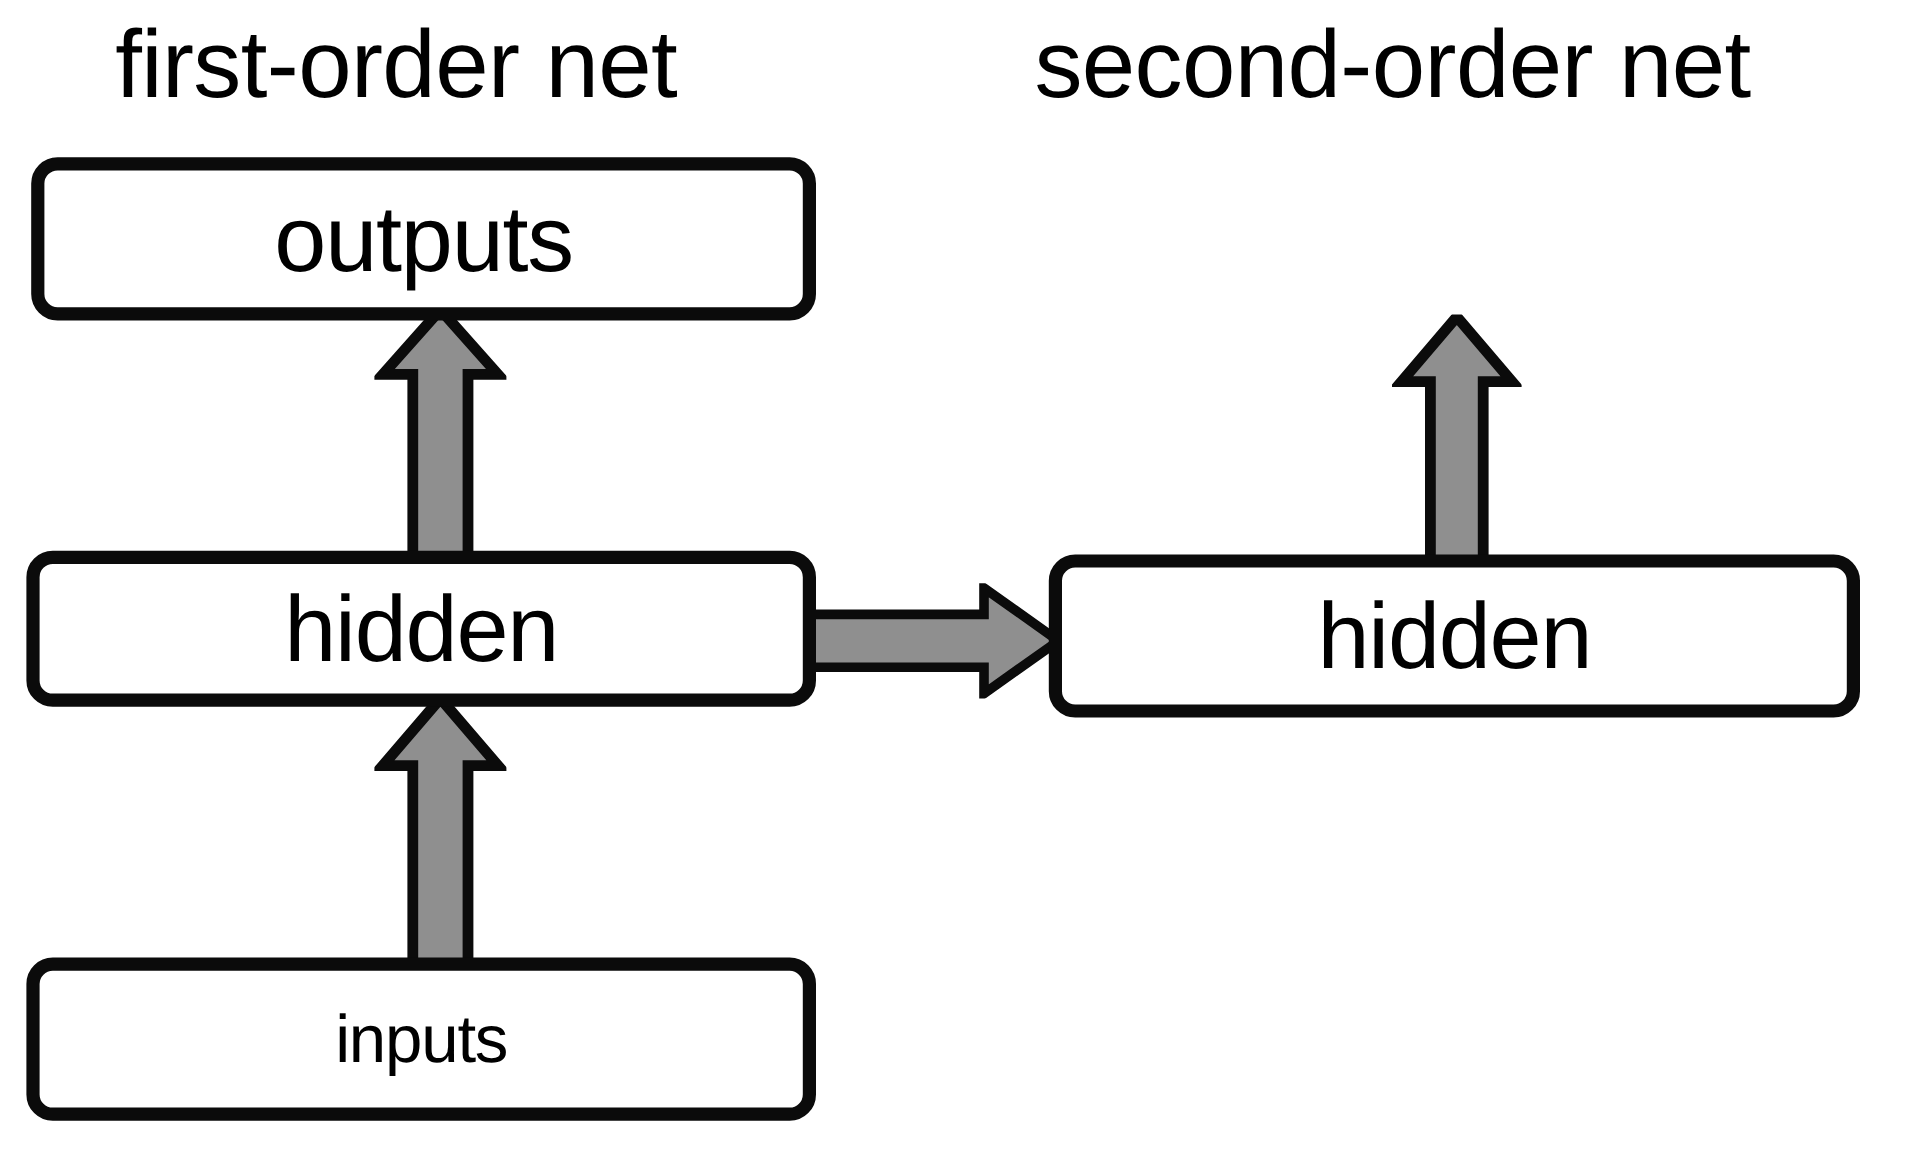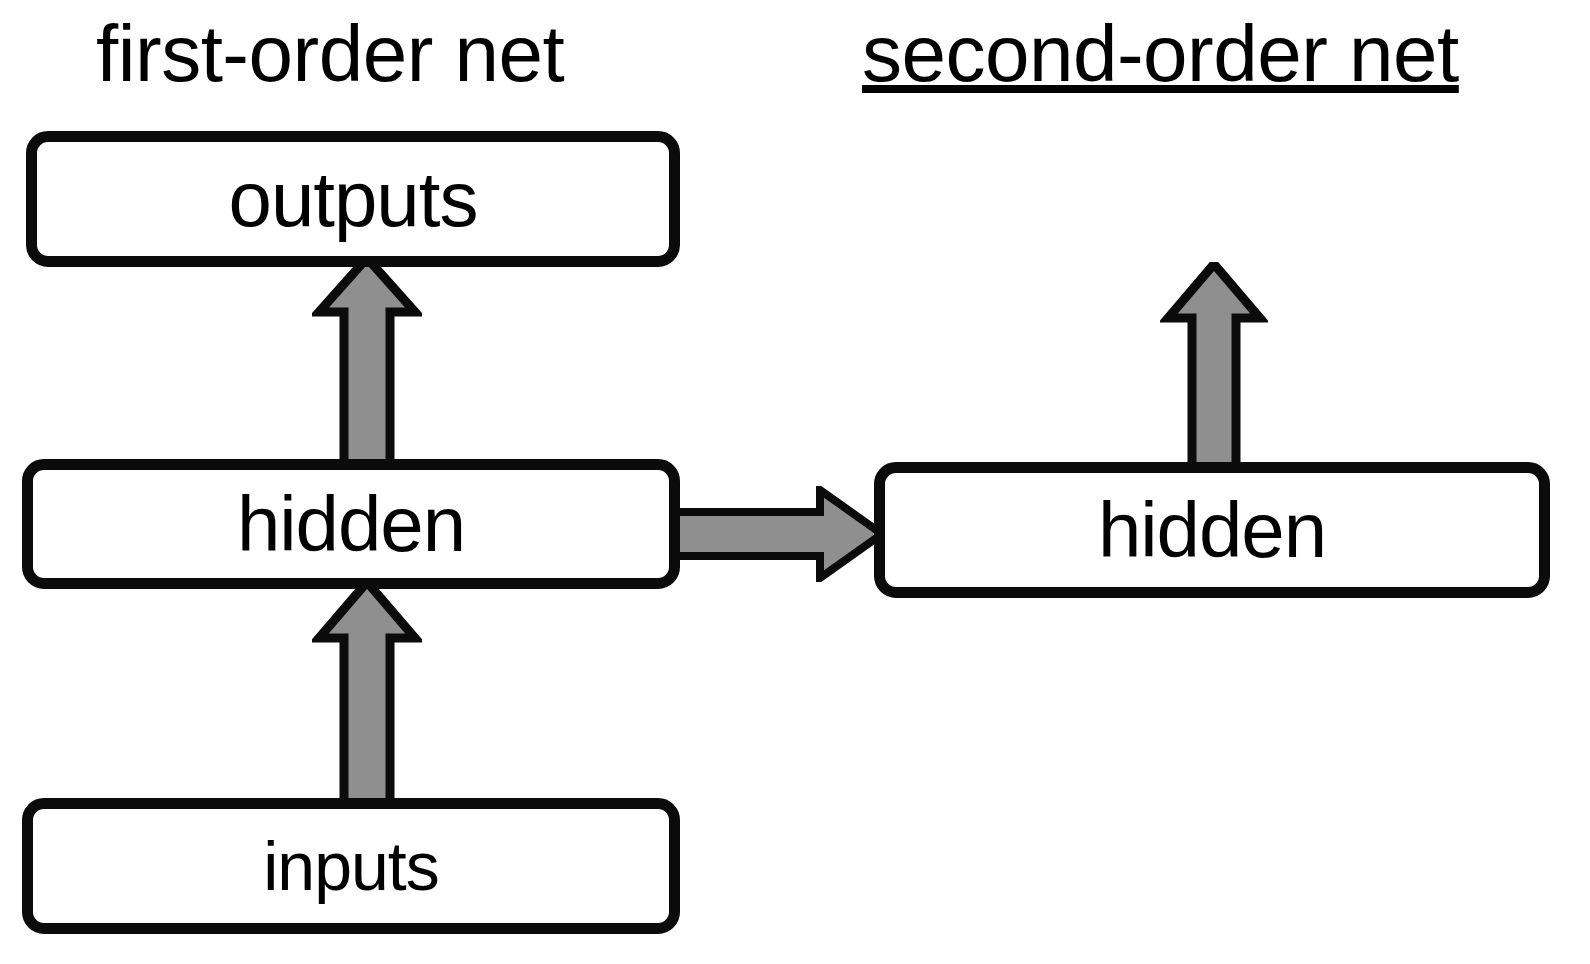--- a/index.html
+++ b/index.html
@@ -29,21 +29,20 @@
   #title-first {
     left: 76px;
     top: 14px;
     font-size: 80px;
     margin-left: 20px;
   }
   #title-second {
     left: 862px;
     top: 14px;
     font-size: 80px;
-    text-decoration: underline;
   }
   .node-box {
     position: absolute;
     box-sizing: border-box;
     background: #ffffff;
     border: 11px solid #0b0b0b;
     border-radius: 22px;
     display: flex;
     align-items: center;
     justify-content: center;
@@ -72,21 +71,21 @@
     height: 130px;
   }
   #box-hidden-left .node-label { font-size: 78px; }
 
   #box-inputs {
     left: 22px;
     top: 798px;
     width: 658px;
     height: 136px;
   }
-  #box-inputs .node-label { font-size: 68px; text-align: right; }
+  #box-inputs .node-label { font-size: 56px; text-align: right; }
 
   #box-hl {
     left: 1108px;
     top: 139px;
     width: 190px;
     height: 135px;
     border-radius: 24px;
   }
   #box-hl .node-label { font-size: 74px; }
 

